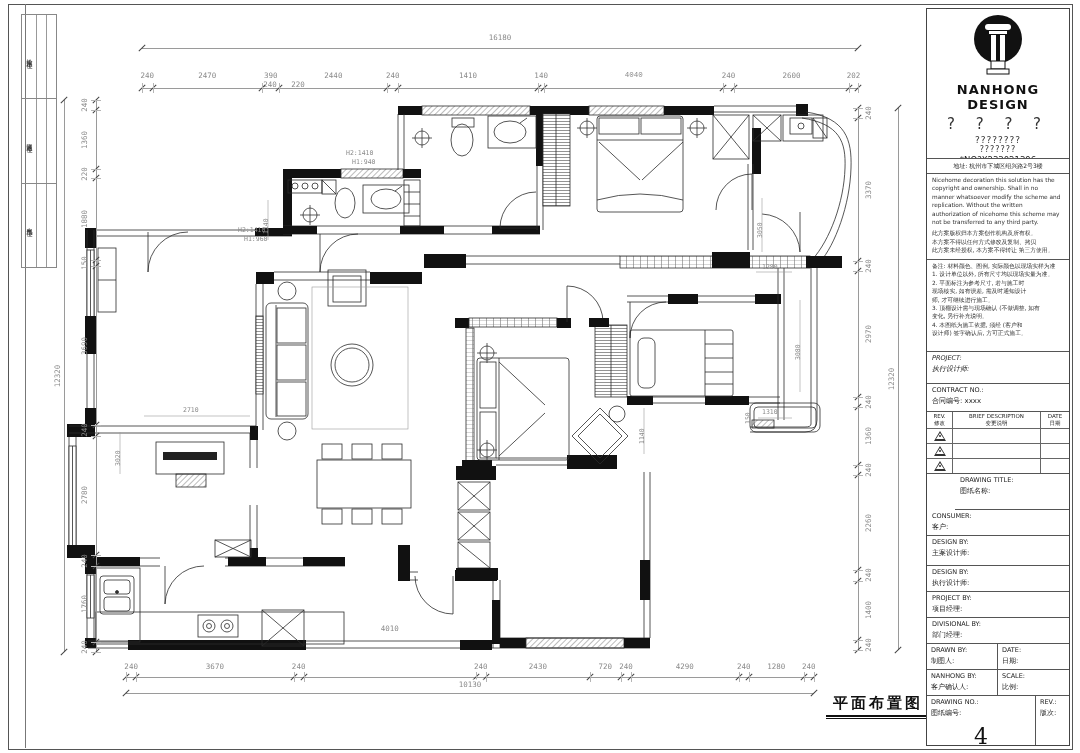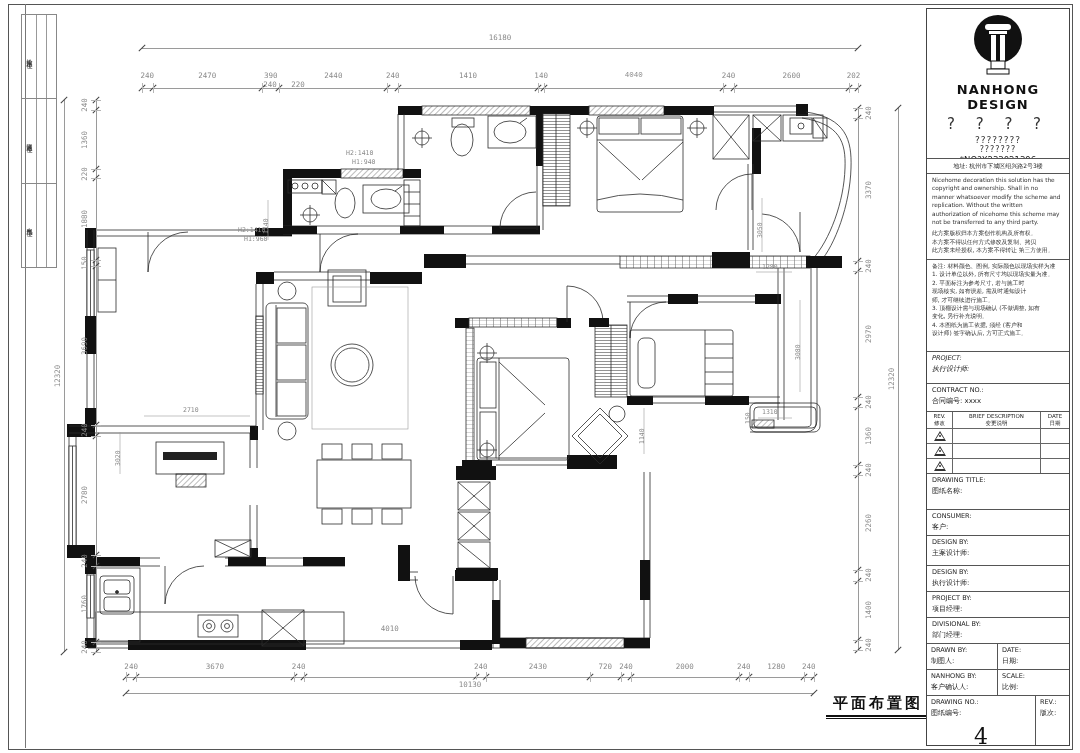--- a/index.html
+++ b/index.html
@@ -502,21 +502,21 @@
       <span class="dim-tick" style="left: 126px; top: 693px;"></span>
       <span class="dim-tick" style="left: 814px; top: 693px;"></span>
       <span class="dim-lab" style="left: 131.141px; top: 666px;">240</span>
       <span class="dim-lab" style="left: 214.892px; top: 666px;">3670</span>
       <span class="dim-lab" style="left: 298.643px; top: 666px;">240</span>
       <span class="dim-lab" style="left: 389.676px; top: 628px;">4010</span>
       <span class="dim-lab" style="left: 480.71px; top: 666px;">240</span>
       <span class="dim-lab" style="left: 537.9px; top: 666px;">2430</span>
       <span class="dim-lab" style="left: 605.372px; top: 666px;">720</span>
       <span class="dim-lab" style="left: 625.935px; top: 666px;">240</span>
-      <span class="dim-lab" style="left: 684.839px; top: 666px;">2000</span>
+      <span class="dim-lab" style="left: 684.839px; top: 666px;">4290</span>
       <span class="dim-lab" style="left: 743.743px; top: 666px;">240</span>
       <span class="dim-lab" style="left: 776.301px; top: 666px;">1280</span>
       <span class="dim-lab" style="left: 808.859px; top: 666px;">240</span>
       <span class="dim-lab dim-total" style="left: 470px; top: 684px;">10130</span>
       <span class="dim-line" style="left: 96px; top: 100px; width: 1px; height: 552px;"></span>
       <span class="dim-line" style="left: 64px; top: 100px; width: 1px; height: 552px;"></span>
       <span class="dim-tick" style="left: 96px; top: 100px;"></span>
       <span class="dim-ext" style="left: 91px; top: 100px; width: 10px; height: 1px;"></span>
       <span class="dim-tick" style="left: 96px; top: 110.35px;"></span>
       <span class="dim-ext" style="left: 91px; top: 110.35px; width: 10px; height: 1px;"></span>
@@ -692,21 +692,21 @@
       <div class="rt-row">
         <div class="rt-c">
             <span class="tri">
               <span class="tri-dot"></span>
             </span>
           </div>
         <div class="rt-c"></div>
           <div class="rt-c"></div>
       </div>
     </div>
-    <div class="tb-sec" style="height:36px;">
+    <div class="tb-sec" style="height:36px;margin-left:28px;">
       <div class="lab-en">DRAWING TITLE:</div>
       <div class="lab-cn">图纸名称:</div>
     </div>
     <div class="tb-sec" style="height:26px;">
       <div class="lab-en">CONSUMER:</div>
       <div class="lab-cn">客户:</div>
     </div>
     <div class="tb-sec" style="height:30px;">
       <div class="lab-en">DESIGN BY:</div>
       <div class="lab-cn">主案设计师:</div>

